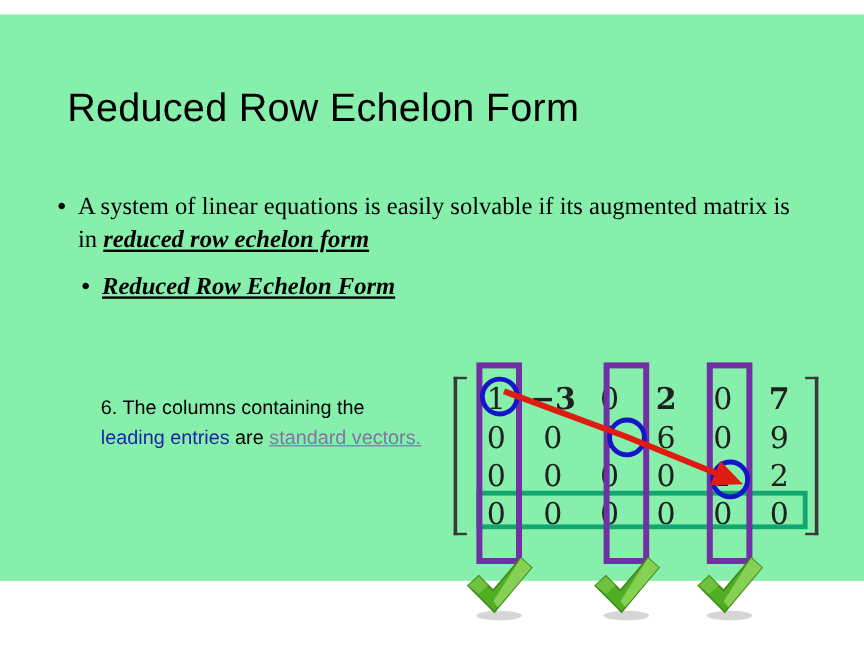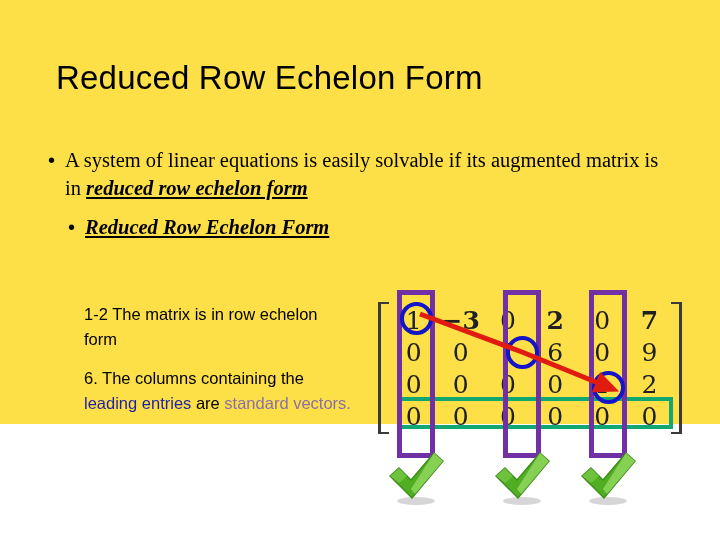--- a/index.html
+++ b/index.html
@@ -10,24 +10,24 @@
   body {
     width: 720px;
     height: 540px;
     position: relative;
     overflow: hidden;
     font-family: "Liberation Sans", sans-serif;
     color: #000000;
   }
   #slide {
     position: absolute;
-    left: 0; top: 0;
+    left: 0; top: 12px;
     width: 720px;
-    height: 424px;
-    background: #fde047;
+    height: 472px;
+    background: #86efac;
   }
 
   
   #slide-title {
     position: absolute;
     left: 56px;
     top: 57px;
     width: 610px;
     font-size: 33px;
     font-weight: 300;
@@ -70,21 +70,21 @@
     position: absolute;
     left: 84px;
     top: 302px;
     width: 268px;
     font-size: 16.5px;
     line-height: 25px;
     color: #000000;
   }
   #explain .para2 { margin-top: 14px; }
   .c-blue   { color: #1f1fa8; }
-  .c-purple { color: #8a6fa8; }
+  .c-purple { color: #8a6fa8; text-decoration: underline; }
 
   
   #figure {
     position: absolute;
     left: 376px;
     top: 284px;
     width: 320px;
     height: 240px;
   }
 
@@ -196,21 +196,20 @@
     </div>
 
     <div class="bullet-row second">
       <span class="bullet-dot">•</span>
       <span class="bullet-text emph">Reduced Row Echelon Form</span>
     </div>
 
   </div>
 
   <div id="explain">
-    <div class="para1">1-2 The matrix is in row echelon form</div>
     <div class="para2"><span>6. The columns containing the </span><span class="c-blue">leading entries</span><span> are </span><span class="c-purple">standard vectors</span><span class="c-purple">.</span>
     </div>
   </div>
 
   <div id="figure">
 
     <div class="bracket left"></div>
     <div class="bracket right"></div>
 
     <div id="matrix-grid">

